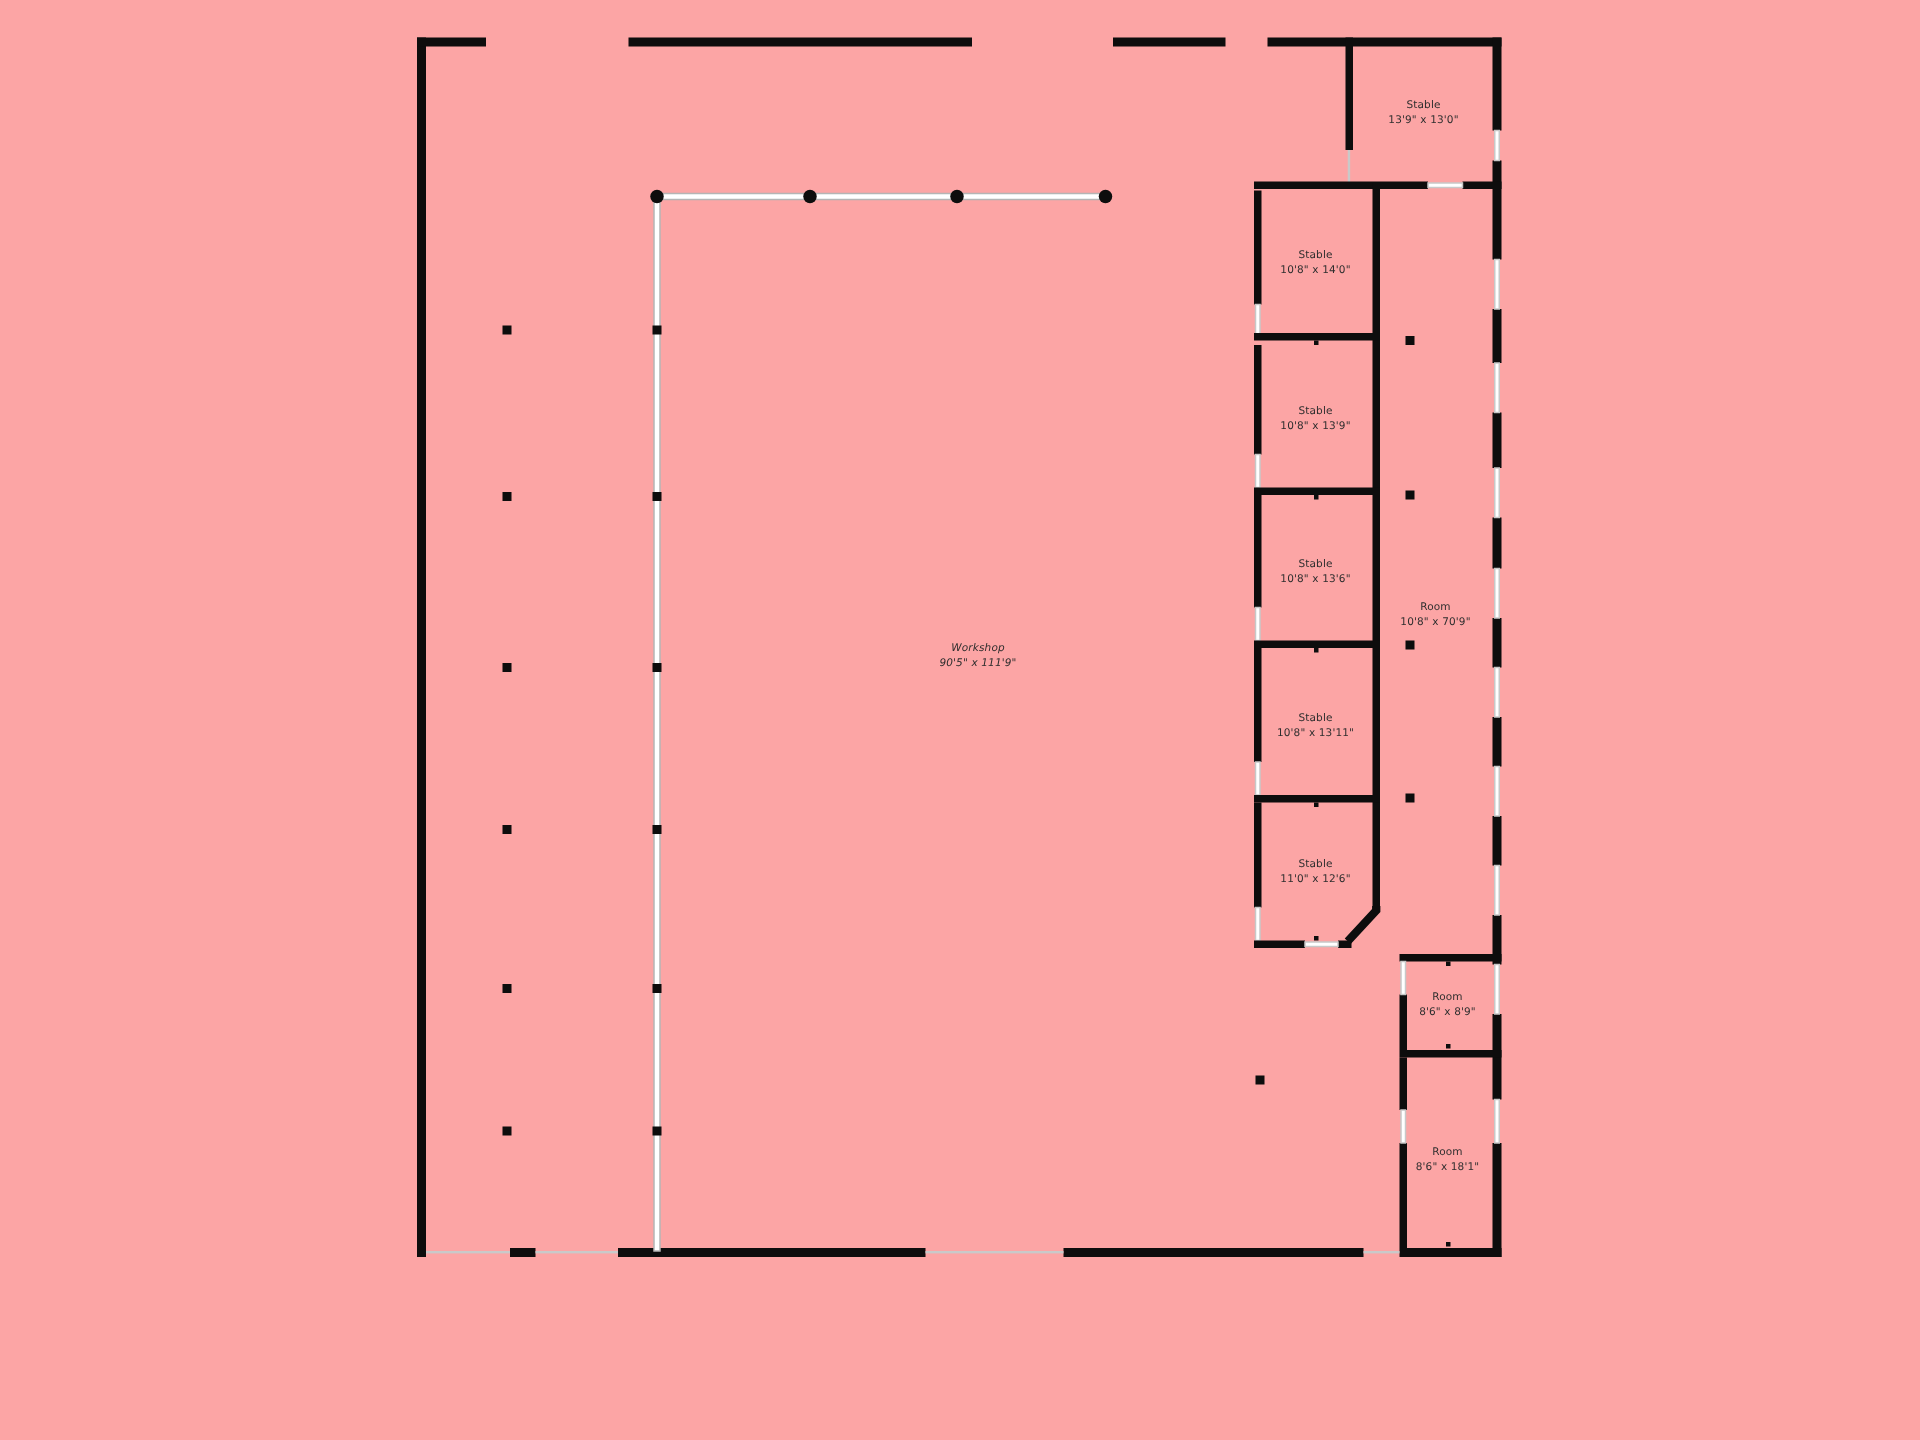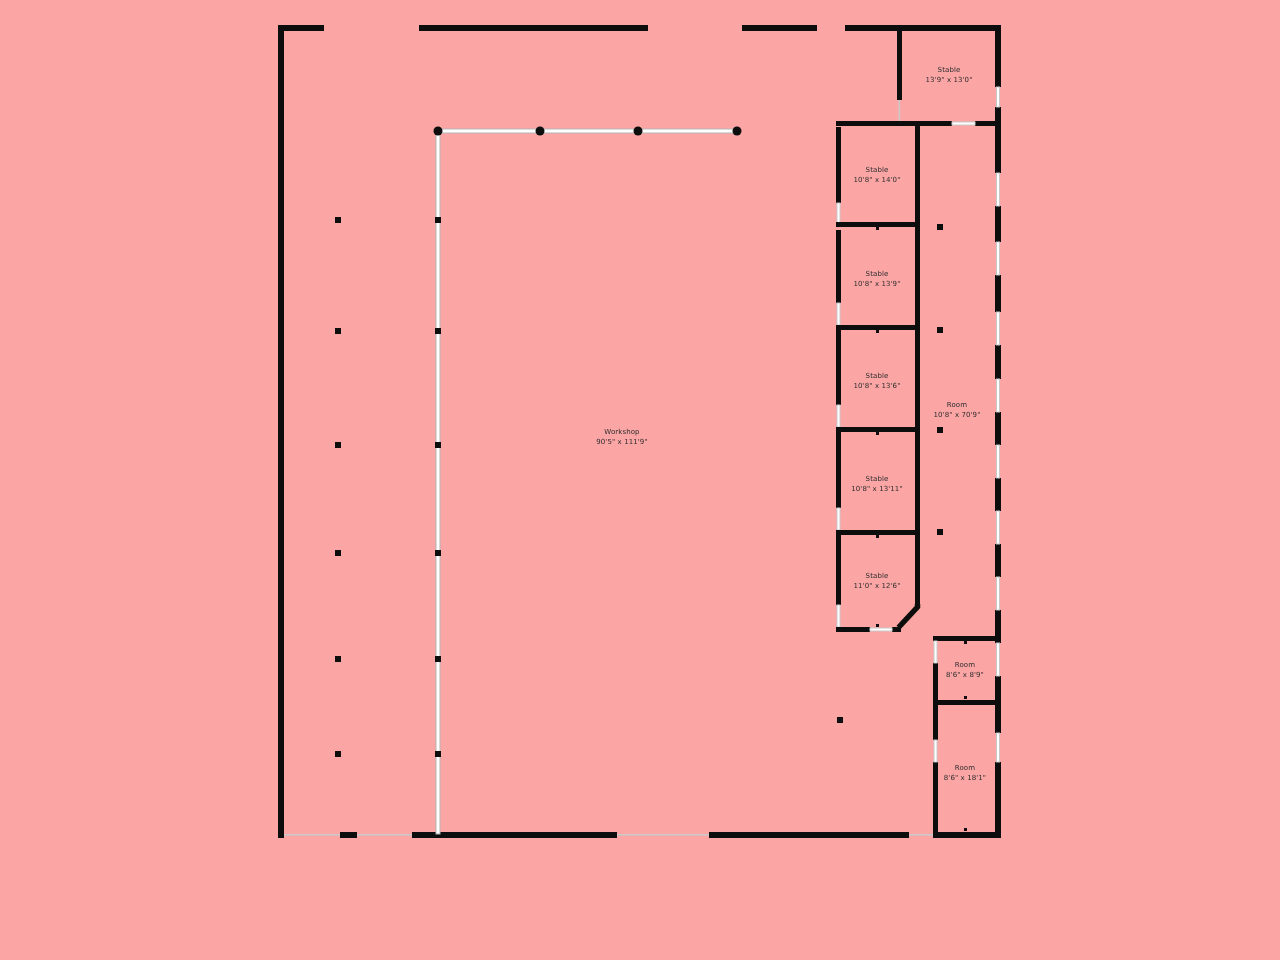--- a/index.html
+++ b/index.html
@@ -196,21 +196,21 @@
     <span>10'8" x 13'11"</span>
   </div>
   <div class="room-label" style="left:877px;top:581px;">
     <span>Stable</span>
     <span>11'0" x 12'6"</span>
   </div>
   <div class="room-label" style="left:957px;top:410px;">
     <span>Room</span>
     <span>10'8" x 70'9"</span>
   </div>
-  <div class="room-label" style="left:622px;top:437px;">
+  <div class="room-label" style="left:652px;top:437px;font-style:italic;">
     <span>Workshop</span>
     <span>90'5" x 111'9"</span>
   </div>
   <div class="room-label" style="left:965px;top:670px;">
     <span>Room</span>
     <span>8'6" x 8'9"</span>
   </div>
   <div class="room-label" style="left:965px;top:773px;">
     <span>Room</span>
     <span>8'6" x 18'1"</span>

